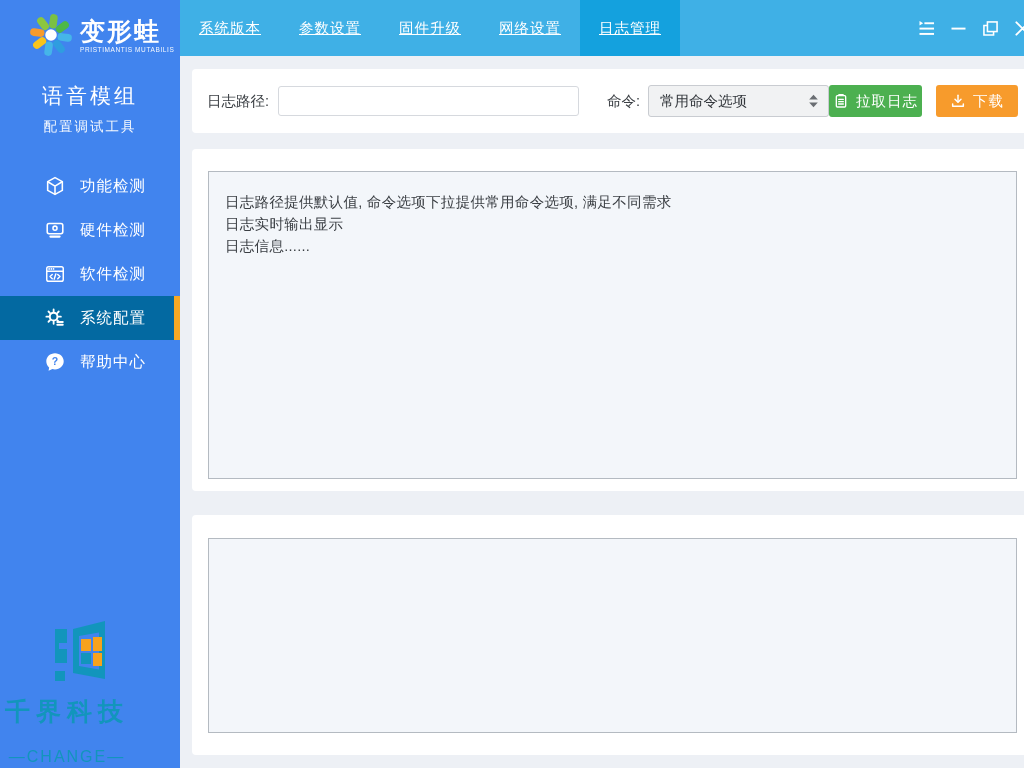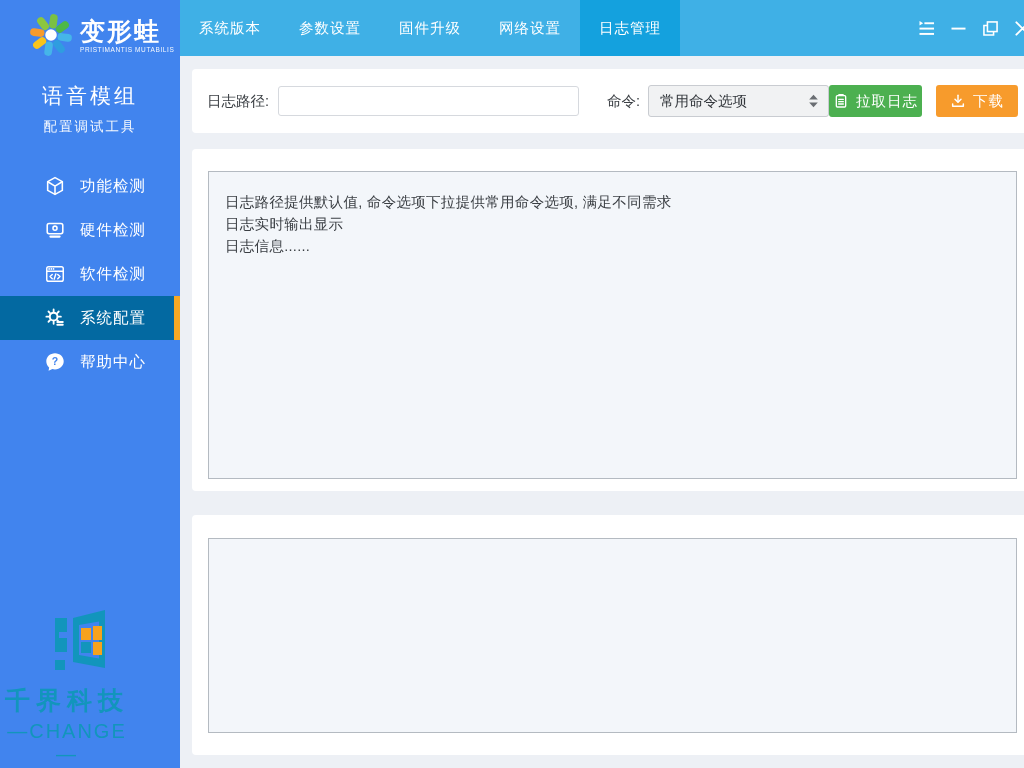--- a/index.html
+++ b/index.html
@@ -20,28 +20,28 @@
   .nav { margin-top:28px; }
   .nav-item { position:relative; display:flex; align-items:center; height:44px; padding-left:44px; cursor:pointer; }
   .nav-item .nicon { width:22px; height:22px; margin-right:14px; flex:0 0 22px; }
   .nav-item .nlabel { font-size:15.5px; letter-spacing:1px; }
   .nav-item.active { background:#0369a1; }
   .nav-item.active::after { content:""; position:absolute; right:0; top:0; width:6px; height:44px; background:#f7a824; }
 
   .watermark { position:absolute; left:0; bottom:2px; width:134px; text-align:center; }
   .wm-flag { width:70px; height:72px; margin-left:29px; }
   .wm-name { font-size:25px; font-weight:bold; color:#1295bc; letter-spacing:6px; margin-top:2px; }
-  .wm-sub { font-size:20px; color:#1295bc; letter-spacing:2px; margin-top:3px; }
+  .wm-sub { font-size:16px; color:#1295bc; letter-spacing:2px; margin-top:20px; }
 
   
   .main { flex:1; display:flex; flex-direction:column; height:768px; }
 
   .header { height:56px; background:#3fb0e6; display:flex; align-items:stretch; justify-content:space-between; flex:0 0 56px; }
   .tabs { display:flex; }
-  .tab { width:100px; display:flex; align-items:center; justify-content:center; color:#fff; font-size:14.5px; letter-spacing:1px; cursor:pointer; }
+  .tab { width:100px; display:flex; align-items:center; justify-content:center; color:#fff; font-size:14.5px; letter-spacing:1px; cursor:pointer;text-decoration:underline; }
   .tab.active { background:#14a1de; }
   .win-controls { display:flex; align-items:center; padding-right:10px; }
   .win-btn { width:32px; height:32px; display:flex; align-items:center; justify-content:center; cursor:pointer; background:none; border:none; }
   .win-btn svg { width:21px; height:21px; }
 
   
   .content { flex:1; padding:13px 15px 14px 12px; overflow:hidden; }
   .card { background:#fff; border-radius:4px; }
   .form-card { height:64px; display:flex; align-items:center; padding:0 15px; margin-bottom:16px; }
   .flabel { font-size:14.5px; color:#3c4045; white-space:nowrap; }

